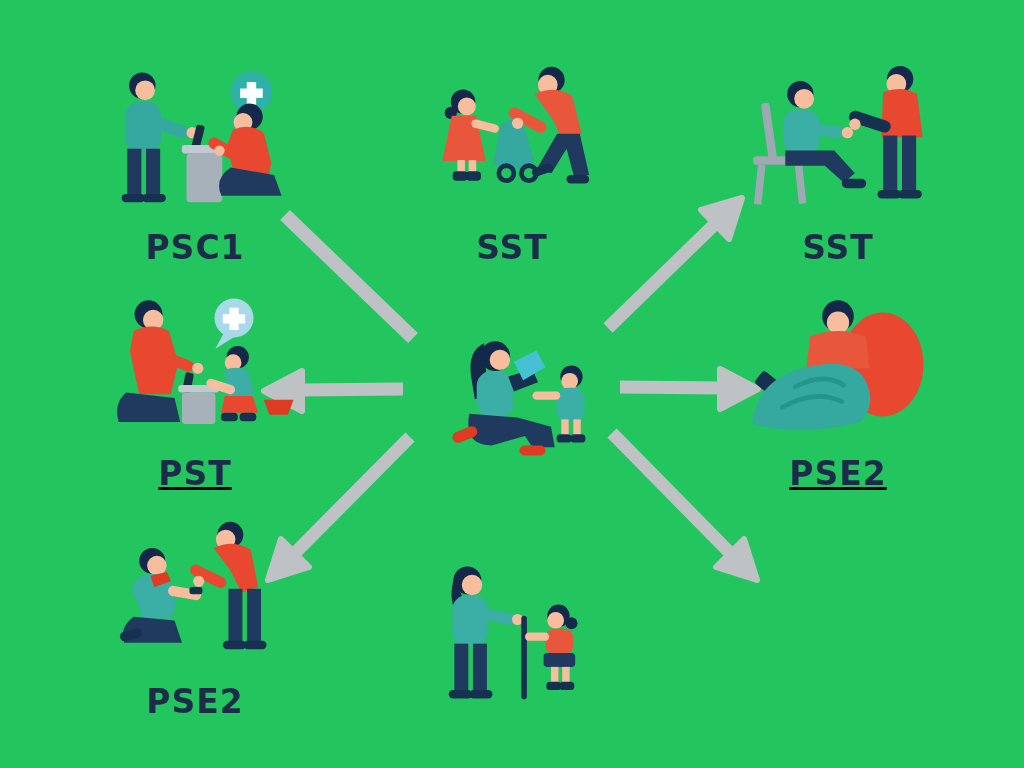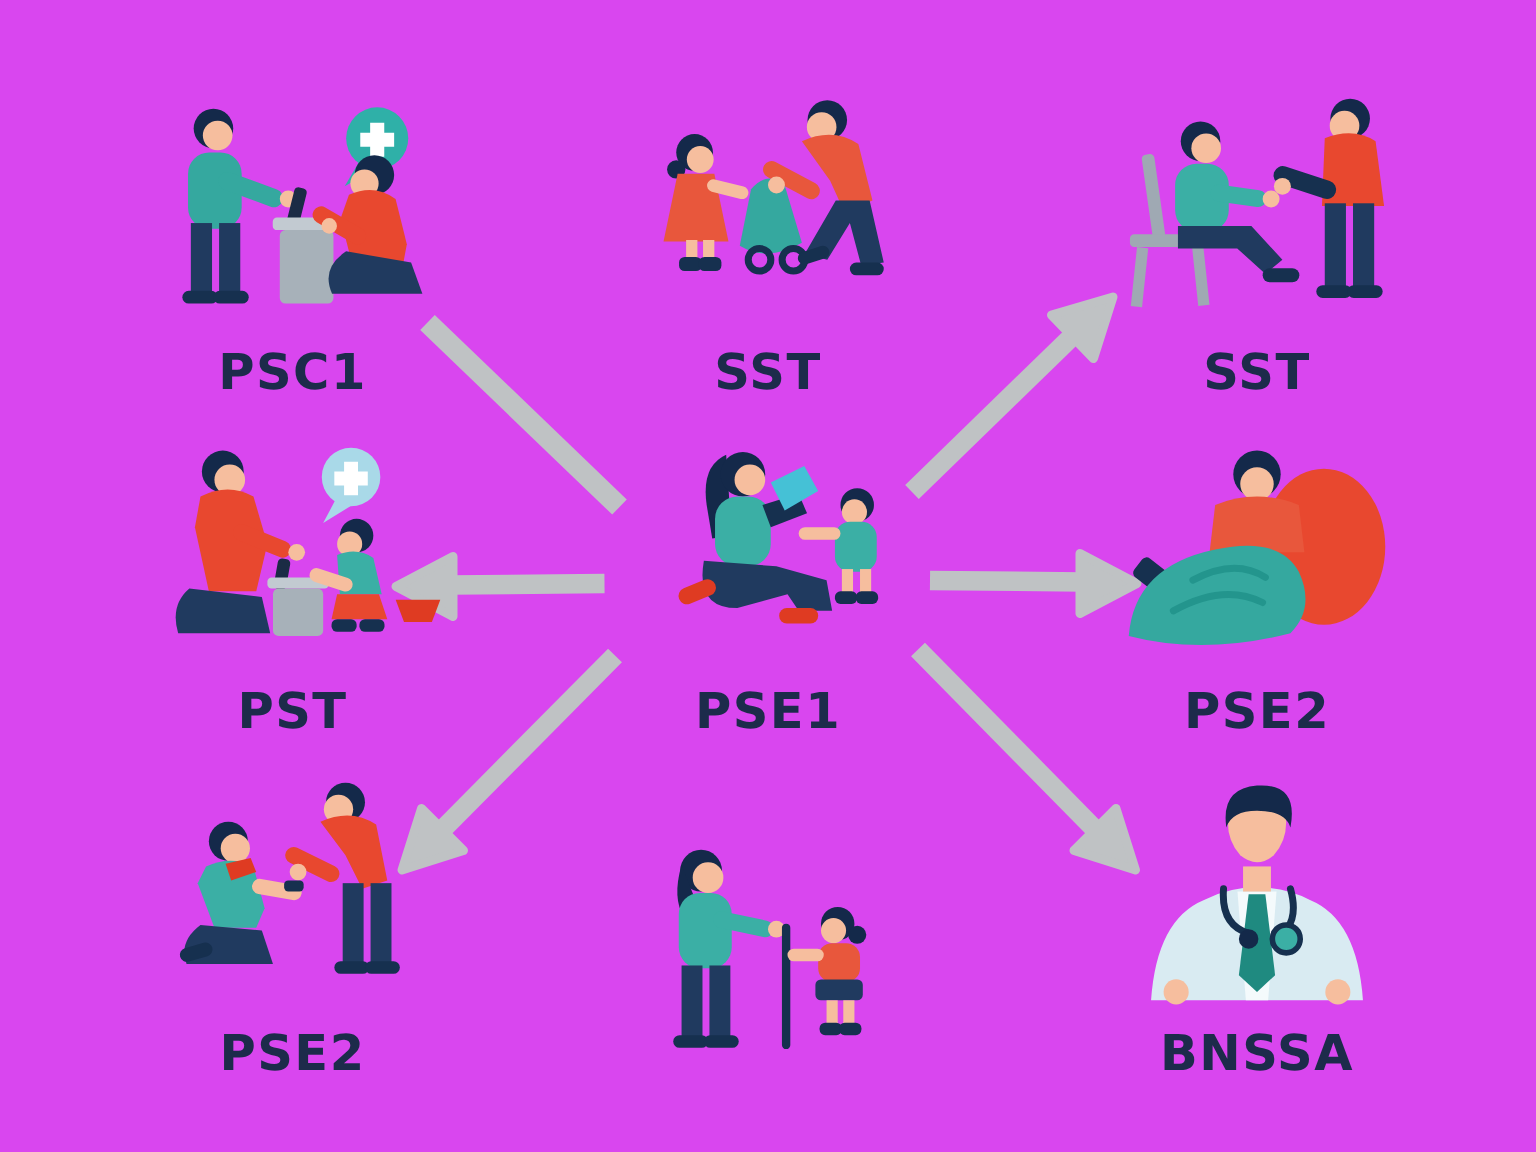--- a/index.html
+++ b/index.html
@@ -1,36 +1,36 @@
 <!DOCTYPE html>
 <html><head>
 <meta charset="utf-8">
 <style>
   html,body{margin:0;padding:0;}
   body{font-family:"DejaVu Sans","Liberation Sans",sans-serif;}
   .canvas{
     position:relative;width:1024px;height:768px;overflow:hidden;
-    background:#d946ef;
+    background:#22c55e;
   }
   .cell{
     position:absolute;display:flex;flex-direction:column;
     align-items:center;justify-content:flex-end;
   }
   .cell svg.illus{display:block;}
   .node-label{
     margin-top:7px;font-size:33px;font-weight:800;letter-spacing:1px;
     color:#1D2B4B;line-height:1;
   }
   .arrows{position:absolute;left:0;top:0;width:1024px;height:768px;pointer-events:none;}
   
   .c0{left:65px;width:260px;}
   .c1{left:382px;width:260px;}
   .c2{left:703px;width:270px;}
   .r0{top:52px;height:212px;}
-  .r1{top:282px;height:208px;}
+  .r1{top:282px;height:208px;text-decoration:underline;}
   .r2{top:512px;height:206px;}
 </style>
 </head>
 <body>
 
 <div class="canvas">
 
   <svg class="arrows" viewBox="0 0 1024 768">
     <g fill="#BFC2C4" stroke="#BFC2C4">
       <g>
@@ -211,21 +211,20 @@
         <circle cx="174" cy="48" r="12" fill="#14294A"></circle>
         <circle cx="172" cy="53" r="9" fill="#F6BE9E"></circle>
         <rect x="158" y="60" width="30" height="36" rx="11" fill="#3BAFA5"></rect>
         <rect x="132" y="64" width="30" height="9" rx="4.5" fill="#F6BE9E"></rect>
         <rect x="163" y="94" width="8" height="18" fill="#F6BE9E"></rect>
         <rect x="176" y="94" width="8" height="18" fill="#F6BE9E"></rect>
         <rect x="158" y="110" width="16" height="9" rx="4" fill="#16304F"></rect>
         <rect x="173" y="110" width="16" height="9" rx="4" fill="#16304F"></rect>
       </g>
     </svg>
-    <div class="node-label">PSE1</div>
   </div>
 
   <div class="cell r1 c2">
     <svg class="illus" width="220" height="158" viewBox="0 0 220 170">
       <ellipse cx="158" cy="78" rx="44" ry="56" fill="#E8482F"></ellipse>
       <rect x="30" y="84" width="48" height="17" rx="4" fill="#16304F" transform="rotate(38 30 84)"></rect>
       <g>
         <circle cx="110" cy="26" r="17" fill="#14294A"></circle>
         <circle cx="110" cy="33" r="12" fill="#F6BE9E"></circle>
         <path d="M80 48 q30 -12 60 0 l4 34 h-68 z" fill="#E8573C"></path>
@@ -286,32 +285,14 @@
         <rect x="124" y="78" width="26" height="9" rx="4.5" fill="#F6BE9E"></rect>
         <rect x="144" y="100" width="34" height="15" rx="4" fill="#203A5F"></rect>
         <rect x="152" y="115" width="8" height="18" fill="#F6BE9E"></rect>
         <rect x="164" y="115" width="8" height="18" fill="#F6BE9E"></rect>
         <rect x="147" y="131" width="16" height="9" rx="4" fill="#16304F"></rect>
         <rect x="161" y="131" width="16" height="9" rx="4" fill="#16304F"></rect>
       </g>
     </svg>
   </div>
 
-  <div class="cell r2 c2">
-    <svg class="illus" width="220" height="158" viewBox="0 0 220 170">
-      <g>
-        <path d="M34 158 q4 -58 38 -72 q18 -9 38 -9 t38 9 q34 14 38 72 z" fill="#D9EBF2"></path>
-        <path d="M96 80 h28 l-6 78 h-16 z" fill="#F4FAFC"></path>
-        <rect x="100" y="62" width="20" height="18" fill="#F6BE9E"></rect>
-        <path d="M104 82 h12 l7 58 -13 12 -13 -12 z" fill="#1F8A80"></path>
-        <path d="M92 14 q18 -12 36 0 q8 24 -6 40 q-12 10 -24 0 q-14 -16 -6 -40 z" fill="#F6BE9E"></path>
-        <path d="M88 34 q-4 -28 22 -30 q30 -2 24 30 q-4 -12 -24 -12 q-18 0 -22 12 z" fill="#14294A"></path>
-        <path d="M86 78 q-2 26 18 32 M134 78 q5 18 -2 28" stroke="#16304F" stroke-width="5" fill="none" stroke-linecap="round"></path>
-        <circle cx="131" cy="114" r="10" fill="#3BAFA5" stroke="#16304F" stroke-width="4"></circle>
-        <circle cx="104" cy="114" r="7" fill="#14294A"></circle>
-        <circle cx="52" cy="152" r="9" fill="#F6BE9E"></circle>
-        <circle cx="168" cy="152" r="9" fill="#F6BE9E"></circle>
-      </g>
-    </svg>
-    <div class="node-label">BNSSA</div>
-  </div>
 
 </div>
 
 </body></html>

